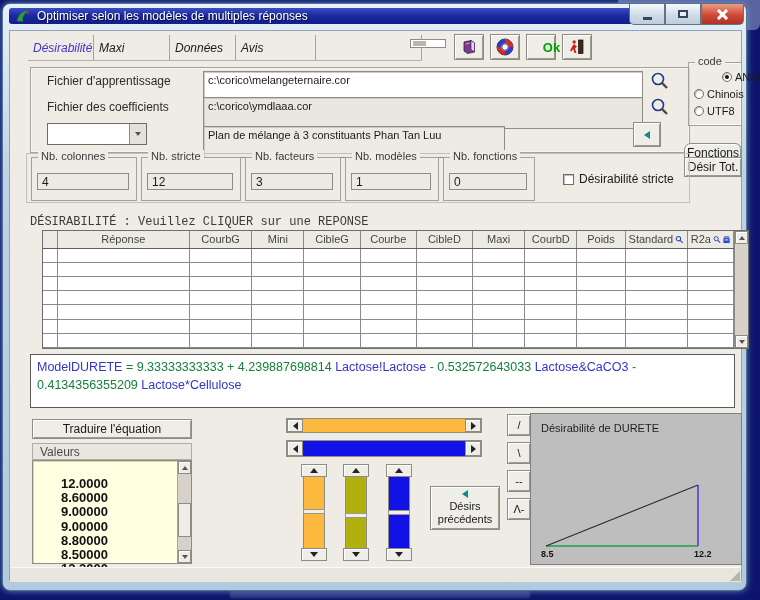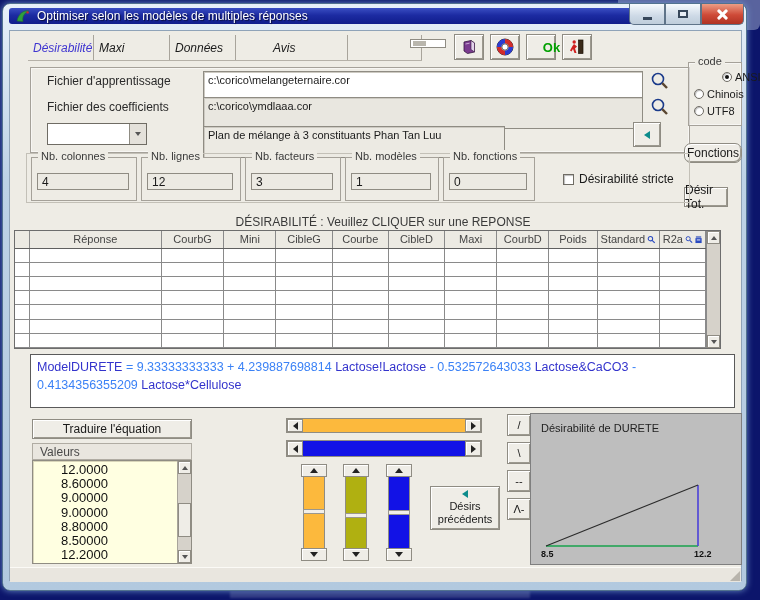--- a/index.html
+++ b/index.html
@@ -26,21 +26,21 @@
   .glyph-close::before,.glyph-close::after{content:"";position:absolute;left:4px;top:-1px;width:3px;height:13px;background:#fff;border-radius:1px;}
   .glyph-close::before{transform:rotate(45deg);}
   .glyph-close::after{transform:rotate(-45deg);}
 
   .client{position:absolute;left:6px;top:26px;width:733px;height:551px;background:#eeece5;border:1px solid #8fa3b8;}
 
   
   .tabstrip{position:absolute;left:18px;top:4px;width:394px;height:26px;border-bottom:1px solid #b5b1a8;display:flex;}
   .tab{border-right:1px solid #a8a49b;display:flex;align-items:center;padding-left:5px;font-size:12px;color:#1a1a1a;cursor:pointer;font-style:italic;}
   .tab.active{color:#3f35d0;}
-  .t1{width:66px;}.t2{width:76px;}.t3{width:66px;}.t4{width:80px;margin-left:32px;}.tfill{flex:1;border-right:1px solid #a8a49b;}
+  .t1{width:66px;}.t2{width:76px;}.t3{width:66px;}.t4{width:80px;}.tfill{flex:1;border-right:1px solid #a8a49b;}
 
   
   .progress-widget{position:absolute;left:400px;top:8px;width:36px;height:9px;background:#fff;border:1px solid #8f8c83;}
   .progress-widget .chunk{position:absolute;left:2px;top:1px;width:13px;height:5px;background:#b9b6ad;}
   .toolbtn{position:absolute;top:3px;width:30px;height:26px;background:#efede7;border:1px solid #8f8c83;box-shadow:inset 1px 1px 0 #fff,inset -1px -1px 0 #9c998f;display:flex;align-items:center;justify-content:center;cursor:pointer;}
   .tb-book{left:444px;}.tb-help{left:480px;}.tb-ok{left:516px;}.tb-exit{left:552px;}
   .ok-label{color:#00a000;font-weight:bold;font-size:13px;margin-left:21px;}
 
   
   .groupbox{position:absolute;border:1px solid #a5a199;box-shadow:inset 0 0 0 1px rgba(255,255,255,.55);}
@@ -69,57 +69,57 @@
   .tri-row-marker{border-top:4px solid transparent;border-bottom:4px solid transparent;border-left:6px solid #222;display:inline-block;}
 
   
   .gb-code{left:678px;top:31px;width:54px;height:64px;}
   .radio-row{position:absolute;left:5px;display:flex;align-items:center;cursor:pointer;}
   .radio{width:10px;height:10px;border-radius:50%;background:#fff;border:1px solid #6f6c64;box-shadow:inset 1px 1px 1px #bbb;margin-right:3px;position:relative;flex:0 0 auto;}
   .radio.sel::after{content:"";position:absolute;left:2px;top:2px;width:4px;height:4px;border-radius:50%;background:#111;}
   .radio-label{font-size:11px;color:#1a1a1a;white-space:nowrap;}
 
   .fonctions-btn{position:absolute;left:674px;top:112px;width:58px;height:20px;border-radius:7px;}
-  .desirtot-btn{position:absolute;left:674px;top:156px;width:44px;height:20px;}
+  .desirtot-btn{position:absolute;left:674px;top:126px;width:58px;height:20px;}
 
   
   .counts-wrap{position:absolute;left:16px;top:122px;width:664px;height:50px;border:1px solid #c3c0b7;}
   .countbox{position:absolute;top:3px;height:44px;border:1px solid #a5a199;}
   .cb1{left:4px;width:106px;}.cb2{left:114px;width:100px;}.cb3{left:218px;width:96px;}.cb4{left:318px;width:94px;}.cb5{left:416px;width:92px;}
   .countval{position:absolute;left:5px;top:15px;height:17px;background:#eceae3;border:1px solid #8f8c83;font-size:12px;color:#1a1a1a;padding:1px 4px;}
   .checkbox-row{position:absolute;left:536px;top:18px;display:flex;align-items:center;cursor:pointer;}
   .checkbox{width:11px;height:11px;background:#fff;border:1px solid #6f6c64;box-shadow:inset 1px 1px 1px #bbb;margin-right:5px;}
   .checkbox-label{font-size:12px;color:#1a1a1a;white-space:nowrap;}
 
   
-  .grid-caption{position:absolute;left:20px;top:184px;width:706px;text-align:center;font-size:12px;color:#3a3a3a;}
-  .tablewrap{position:absolute;left:4px;top:199px;width:707px;height:119px;border:1px solid #6d6d6d;background:#fff;display:flex;}
+  .grid-caption{position:absolute;left:20px;top:184px;width:706px;text-align:left;font-size:12px;color:#3a3a3a;font-family:Liberation Mono, monospace;}
+  .tablewrap{position:absolute;left:32px;top:199px;width:707px;height:119px;border:1px solid #6d6d6d;background:#fff;display:flex;}
   table{border-collapse:collapse;table-layout:fixed;width:692px;font-size:11px;}
   th,td{border-right:1px solid #8a8a8a;border-bottom:1px solid #8a8a8a;height:16px;overflow:hidden;white-space:nowrap;padding:0 3px;text-align:left;color:#1a1a1a;}
   th{background:#eceae3;font-weight:normal;color:#454545;height:17px;border-bottom:1px solid #5f5f5f;}
   th .hflex{display:flex;align-items:center;justify-content:center;gap:2px;}
   td.marker{padding:0 1px;text-align:center;}
   tr.empty-row td{height:12px;}
   .sel-cell{background:#2b50c8;color:#fff;padding:0 5px;display:inline-block;}
   .vscroll{width:14px;background:#d6d2ca;border-left:1px solid #8a8a8a;position:relative;}
   .sbtn{position:absolute;left:0;width:13px;height:13px;background:#efede7;border:1px solid #8f8c83;box-shadow:inset 1px 1px 0 #fff;display:flex;align-items:center;justify-content:center;cursor:pointer;}
   .sbtn.top{top:0;}.sbtn.bottom{bottom:0;}
   .mini-tri-u{border-left:3px solid transparent;border-right:3px solid transparent;border-bottom:4px solid #555;}
   .mini-tri-d{border-left:3px solid transparent;border-right:3px solid transparent;border-top:4px solid #555;}
 
   
   .eqbox{position:absolute;left:20px;top:323px;width:705px;height:54px;background:#fff;border:1px solid #5a5a5a;padding:3px 6px;font-size:12.5px;line-height:1.45;}
   .eqbox span.blue{color:#3333cc;}
-  .eqbox span.black{color:#3b82f6;}
+  .eqbox span.black{color:#15803d;}
 
   
   .translate-btn{position:absolute;left:22px;top:388px;width:160px;height:20px;}
   .valeurs-label{position:absolute;left:22px;top:412px;width:160px;height:17px;background:#e9e6df;border:1px solid #b0aca3;font-size:12px;color:#4a4a4a;padding:1px 7px;}
   .valeurs-list{position:absolute;left:22px;top:429px;width:160px;height:104px;background:#ffffe1;border:1px solid #8f8c83;box-shadow:inset 1px 1px 0 #d8d5b9;display:flex;}
-  .vl-items{flex:1;padding:2px 0 0 28px;font-size:13px;color:#111;}
+  .vl-items{flex:1;padding:16px 0 0 28px;font-size:13px;color:#111;font-weight:bold;}
   .vl-items .list-item{height:14.2px;line-height:14.2px;cursor:default;}
   .vl-scroll{width:14px;background:#d6d2ca;border-left:1px solid #a8a49b;position:relative;}
   .vl-thumb{position:absolute;left:0;top:42px;width:13px;height:34px;background:#efede7;border:1px solid #8f8c83;}
 
   
   .hslider{position:absolute;left:276px;width:196px;display:flex;border:1px solid #8f8c83;background:#efede7;}
   .hs1{top:387px;height:15px;}
   .hs2{top:409px;height:17px;}
   .hbtn{width:16px;background:#efede7;border:1px solid #8f8c83;box-shadow:inset 1px 1px 0 #fff;display:flex;align-items:center;justify-content:center;cursor:pointer;flex:0 0 auto;}
   .htrack{flex:1;}
@@ -280,21 +280,21 @@
 
     <div class="btn3d fonctions-btn">Fonctions</div>
     <div class="btn3d desirtot-btn">Désir Tot.</div>
 
     <div class="counts-wrap">
       <div class="countbox cb1">
         <span class="gb-legend">Nb. colonnes</span>
         <div class="countval" style="width:92px;">4</div>
       </div>
       <div class="countbox cb2">
-        <span class="gb-legend">Nb. lignes</span>
+        <span class="gb-legend">Nb. stricte</span>
         <div class="countval" style="width:86px;">12</div>
       </div>
       <div class="countbox cb3">
         <span class="gb-legend">Nb. facteurs</span>
         <div class="countval" style="width:82px;">3</div>
       </div>
       <div class="countbox cb4">
         <span class="gb-legend">Nb. modèles</span>
         <div class="countval" style="width:80px;">1</div>
       </div>

